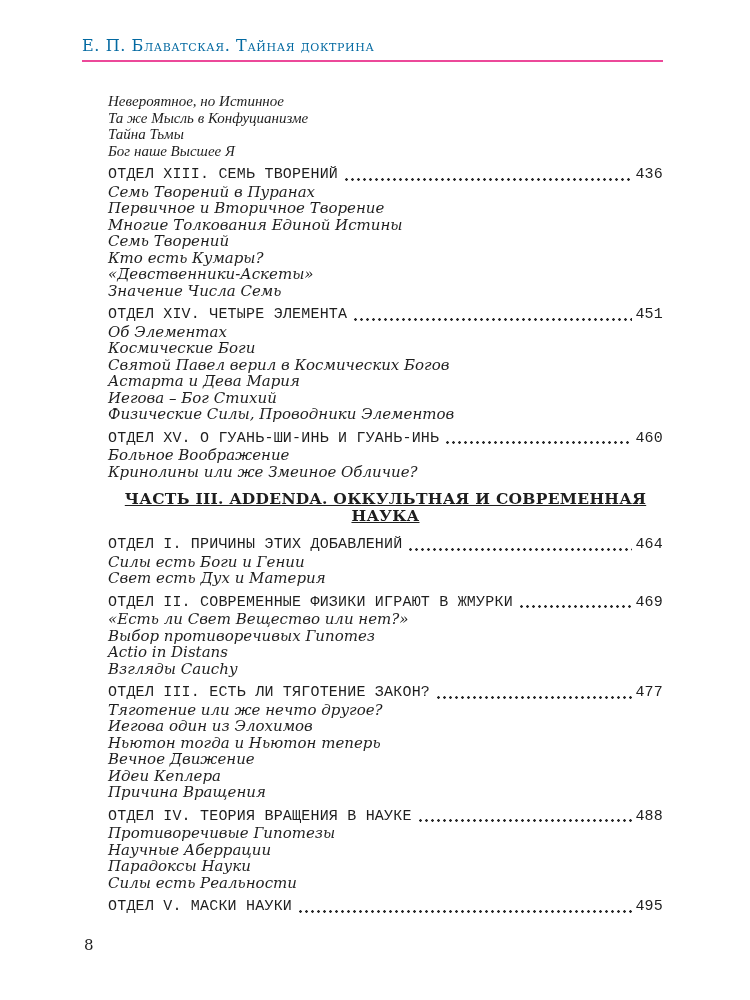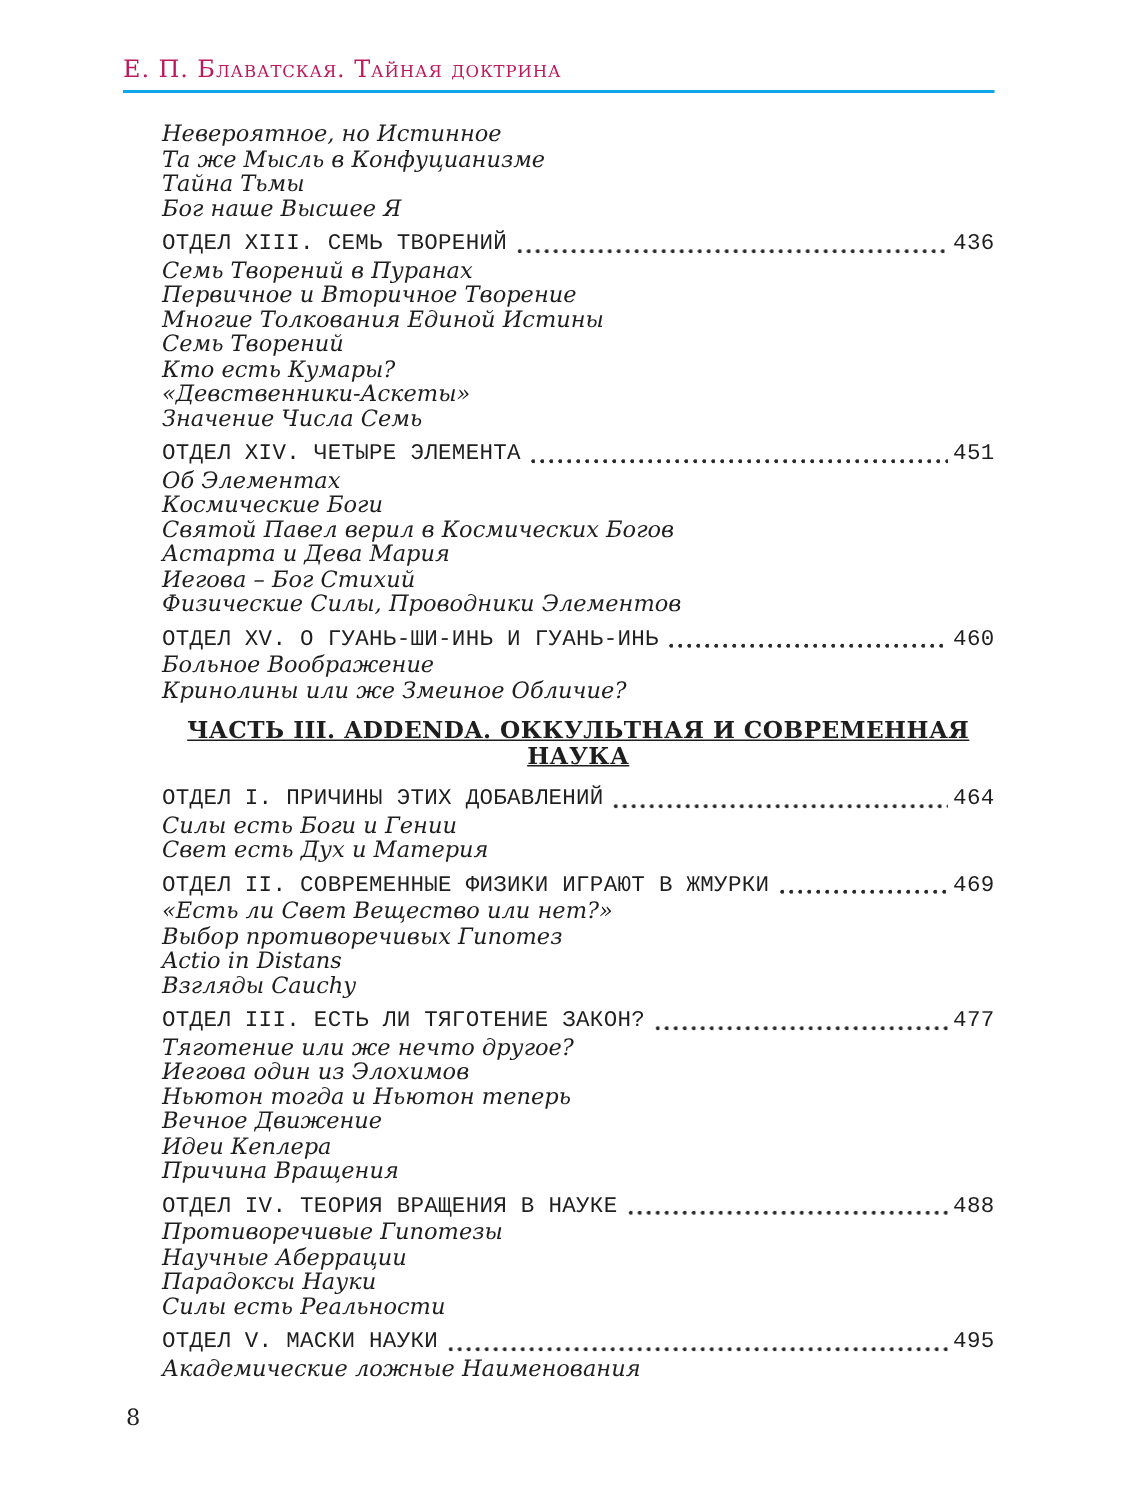--- a/index.html
+++ b/index.html
@@ -13,34 +13,34 @@
     overflow: hidden;
   }
   .running-header {
     position: absolute;
     left: 82px;
     top: 36px;
     width: 581px;
     font-size: 16px;
     font-variant: small-caps;
     letter-spacing: 0.6px;
-    color: #be185d;
-    border-bottom: 2px solid #0ea5e9;
+    color: #0369a1;
+    border-bottom: 2px solid #ec4899;
     padding-bottom: 5px;
   }
   .toc {
     position: absolute;
     left: 108px;
     top: 81px;
     width: 555px;
     font-size: 15px;
     line-height: 16.5px;
   }
   .toc-block { margin-top: 8px; }
-  .toc-block:first-child { margin-top: 0; }
+  .toc-block:first-child { margin-top: 12px; font-family: Liberation Serif, serif; }
   .entry { font-style: italic; }
   .sec-row {
     display: flex;
     align-items: baseline;
     letter-spacing: 0.2px;
     font-family: Liberation Mono, monospace;
   }
   .sec-title { white-space: nowrap; }
   .leader {
     flex: 1 1 auto;
@@ -161,18 +161,17 @@
         <div class="entry">Научные Аберрации</div>
         <div class="entry">Парадоксы Науки</div>
         <div class="entry">Силы есть Реальности</div>
       </div>
       <div class="toc-block">
         <div class="sec-row">
           <span class="sec-title">ОТДЕЛ V. МАСКИ НАУКИ</span>
           <span class="leader"></span>
           <span class="pagenum">495</span>
         </div>
-        <div class="entry">Академические ложные Наименования</div>
       </div>
     </div>
 
   <div class="page-number-footer">8</div>
 </div>
 
 </body></html>

